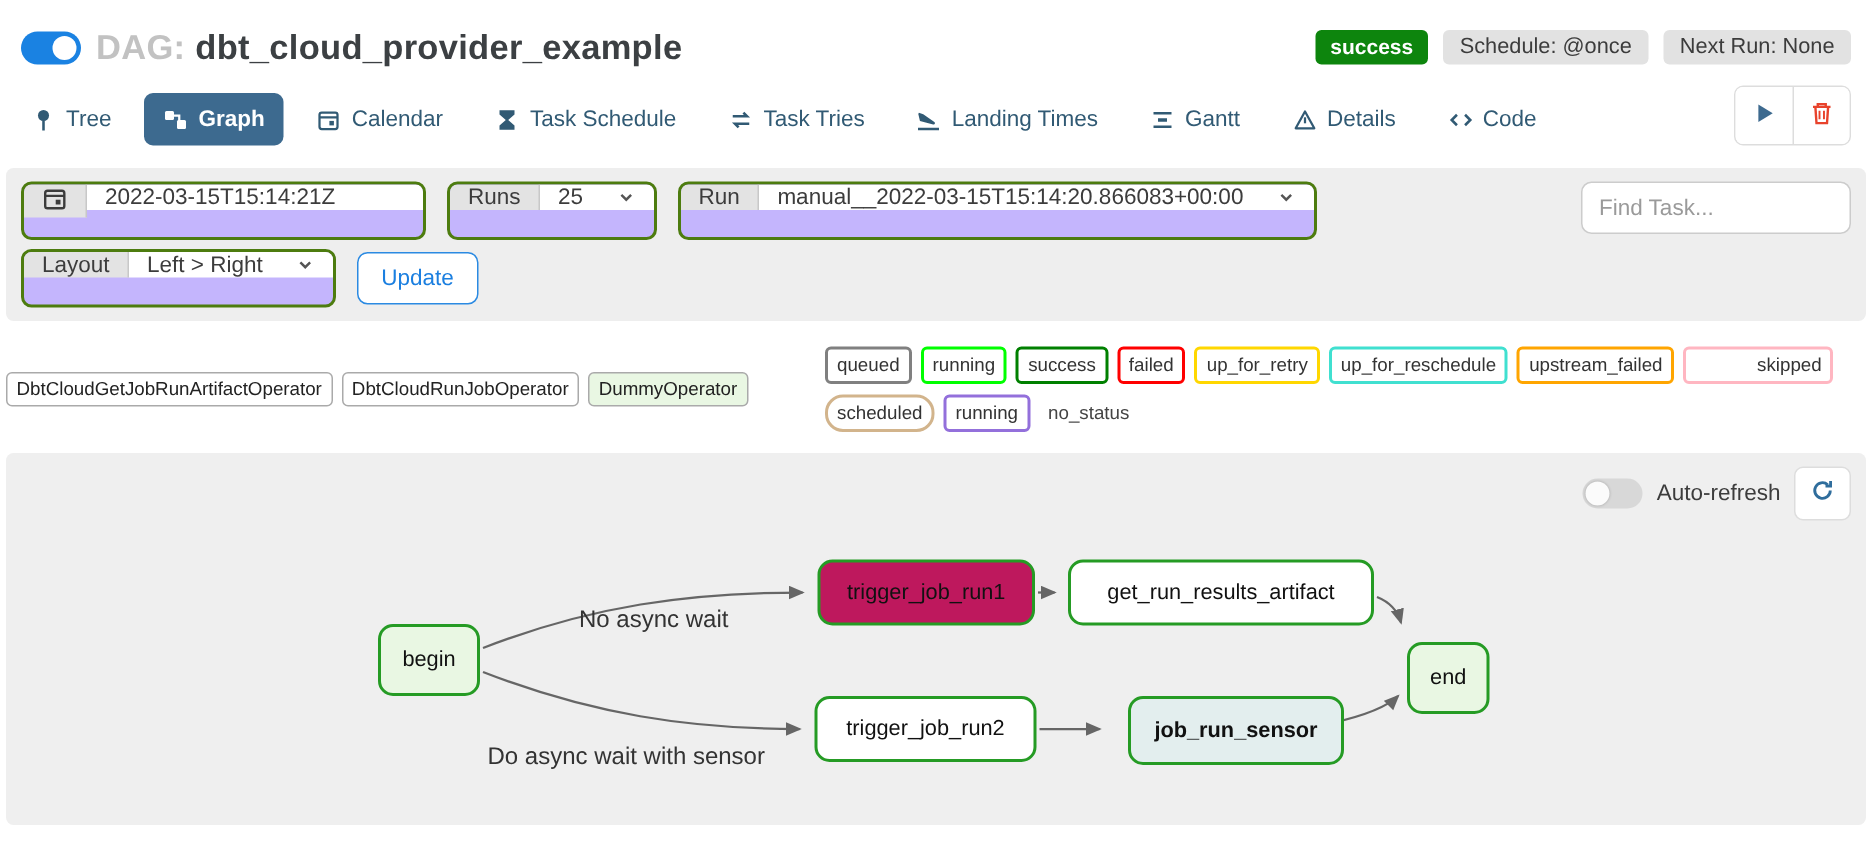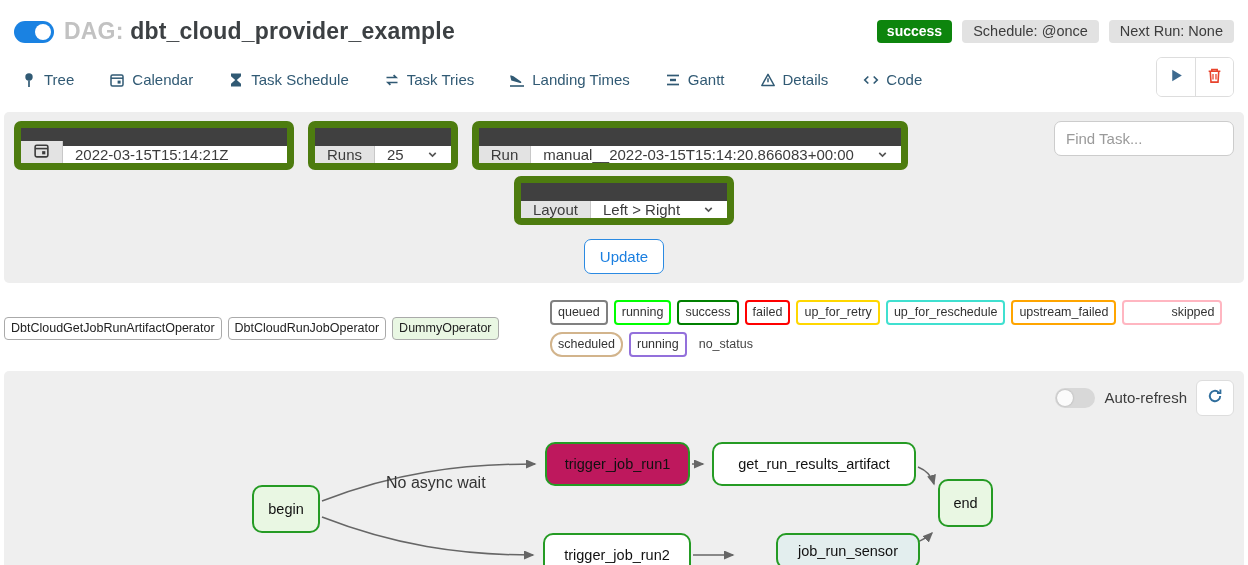--- a/index.html
+++ b/index.html
@@ -29,22 +29,22 @@
   .tab .ticon svg{width:16px;height:16px;display:block;}
   .actions{display:flex;border:1px solid #ddd;border-radius:6px;overflow:hidden;background:#fff;}
   .actions button{width:38px;height:38px;border:none;background:#fff;display:flex;align-items:center;justify-content:center;cursor:pointer;}
   .actions button + button{border-left:1px solid #ddd;}
   .actions svg{width:17px;height:17px;}
   .play-c{color:#3d6a8f;} .trash-c{color:#e8432c;}
 
   
   .filters{margin:15px 4px 0 4px;background:#eeeeee;border-radius:5px;padding:9px 10px;position:relative;}
   .frow{display:flex;align-items:center;gap:14px;}
-  .frow + .frow{margin-top:6px;flex-direction:column;}
-  .group{display:inline-flex;align-items:flex-end;border:7px solid #4d7c0f;border-radius:7px;overflow:hidden;background:#404040;height:35px;}
+  .frow + .frow{margin-top:6px;}
+  .group{display:inline-flex;align-items:flex-start;border:2px solid #4d7c0f;border-radius:7px;overflow:hidden;background:#c4b5fd;height:35px;}
   .gcell{display:flex;align-items:center;padding:0 12px;font-size:15px;color:#3c3c3c;}
   .gcell.glabel{background:#e3e3e3;border-right:1px solid #c8c8c8;}
   .gcell.gselect{gap:22px;cursor:pointer;background:#fff;}
   .gcell .chev svg{width:13px;height:13px;display:block;color:#555;}
   .icon-btn-cal{background:#e3e3e3;border:none;border-right:1px solid #c8c8c8;width:42px;display:flex;align-items:center;justify-content:center;cursor:pointer;color:#3c3c3c;}
   .icon-btn-cal svg{width:17px;height:17px;}
   .date-input{border:none;outline:none;font-size:15px;padding:0 12px;width:200px;font-family:inherit;color:#3c3c3c;background:#fff;}
   .update-btn{height:35px;border:1.5px solid #2b8ae2;color:#1b7fe0;background:#fff;border-radius:7px;
               font-size:15px;padding:0 15px;cursor:pointer;font-family:inherit;}
   .find-task{position:absolute;right:10px;top:9px;width:156px;height:33px;border:1px solid #ccc;border-radius:7px;
@@ -94,20 +94,30 @@
   <div class="tabbar">
     <div class="tabs" id="tabs">
         <div class="tab">
           <span class="ticon">
             <svg viewBox="0 0 16 16">
               <circle cx="8" cy="5" r="3.7" fill="currentColor"></circle>
               <path d="M8 8.4V15" stroke="currentColor" stroke-width="1.7"></path>
             </svg>
           </span>
           <span>Tree</span>
+        </div>
+        <div class="tab active">
+          <span class="ticon">
+            <svg viewBox="0 0 16 16">
+              <rect x="1" y="2" width="6" height="6" rx="1" fill="currentColor"></rect>
+              <rect x="9" y="8" width="6" height="6" rx="1" fill="currentColor"></rect>
+              <path d="M7 5h3.5v4" stroke="currentColor" stroke-width="1.5" fill="none"></path>
+            </svg>
+          </span>
+          <span>Graph</span>
         </div>
         <div class="tab">
           <span class="ticon">
             <svg viewBox="0 0 16 16" fill="none" stroke="currentColor" stroke-width="1.5">
               <rect x="2" y="3" width="12" height="11" rx="1.5"></rect>
               <path d="M2 6.2h12"></path>
               <rect x="8.6" y="8.6" width="3" height="3" fill="currentColor" stroke="none"></rect>
             </svg>
           </span>
           <span>Calendar</span>
@@ -276,19 +286,19 @@
         <path d="M318,146 C390,174 455,184 529,184" fill="none" stroke="#666666" stroke-width="1.5" marker-end="url(#arr)"></path>
         <path d="M688,93 L699,93" fill="none" stroke="#666666" stroke-width="1.5" marker-end="url(#arr)"></path>
         <path d="M689,184 L729,184" fill="none" stroke="#666666" stroke-width="1.5" marker-end="url(#arr)"></path>
         <path d="M914,96 C924,100 928,106 930,113" fill="none" stroke="#666666" stroke-width="1.5" marker-end="url(#arr)"></path>
         <path d="M884,180 C906,175 921,169 928,162" fill="none" stroke="#666666" stroke-width="1.5" marker-end="url(#arr)"></path>
       </svg>
   <div class="node" style="left: 248px; top: 114px; width: 68px; height: 48px; background: rgb(233, 247, 227); border-color: rgb(37, 155, 36);">begin</div>
       <div class="node" style="left: 541px; top: 71px; width: 145px; height: 44px; background: #be185d; border-color: rgb(37, 155, 36);">trigger_job_run1</div>
       <div class="node" style="left: 708px; top: 71px; width: 204px; height: 44px; background: rgb(255, 255, 255); border-color: rgb(37, 155, 36);">get_run_results_artifact</div>
       <div class="node" style="left: 539px; top: 162px; width: 148px; height: 44px; background: rgb(255, 255, 255); border-color: rgb(37, 155, 36);">trigger_job_run2</div>
-      <div class="node" style="left: 772px; top: 162px; width: 144px; height: 36px; background: rgb(227, 238, 238); border-color: rgb(37, 155, 36);">job_run_sensor</div>
-      <div class="node" style="left: 934px; top: 108px; width: 55px; height: 48px; background: rgb(233, 247, 227); border-color: rgb(37, 155, 36);">end</div>
+      <div class="node" style="left: 748px; top: 162px; width: 144px; height: 46px; background: rgb(227, 238, 238); border-color: rgb(37, 155, 36); font-weight: bold;">job_run_sensor</div>
+      <div class="node" style="left: 934px; top: 126px; width: 55px; height: 48px; background: rgb(233, 247, 227); border-color: rgb(37, 155, 36);">end</div>
       <div class="edge-label" style="left: 382px; top: 103px;">No async wait</div>
       <div class="edge-label" style="left: 321px; top: 194px;">Do async wait with sensor</div>
     </div>
 
 </div>
 
 </body></html>

